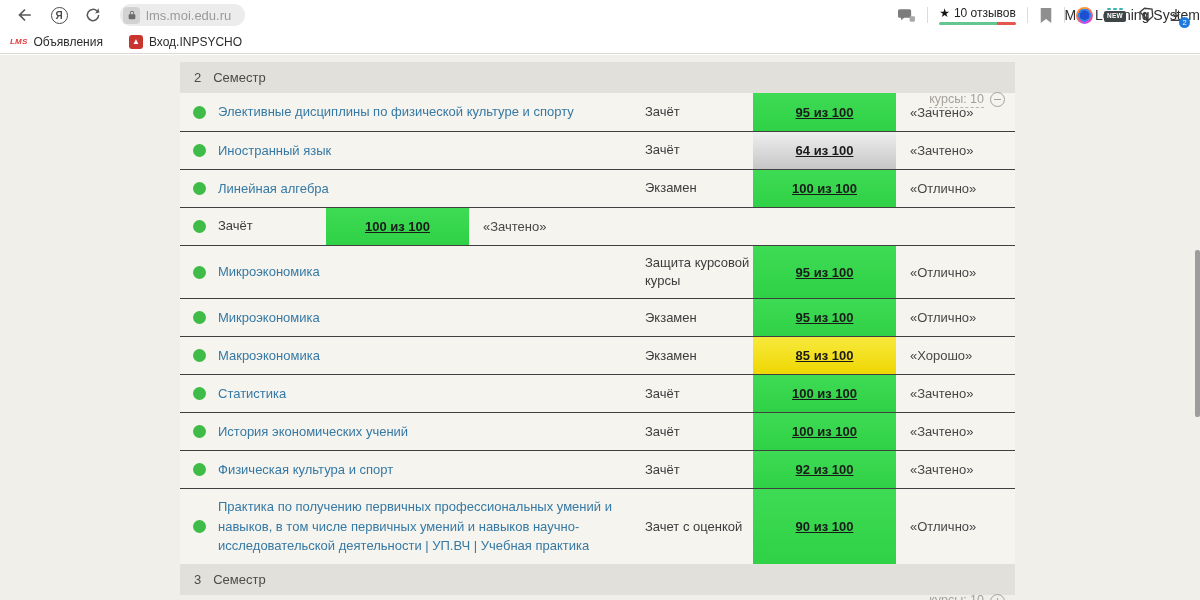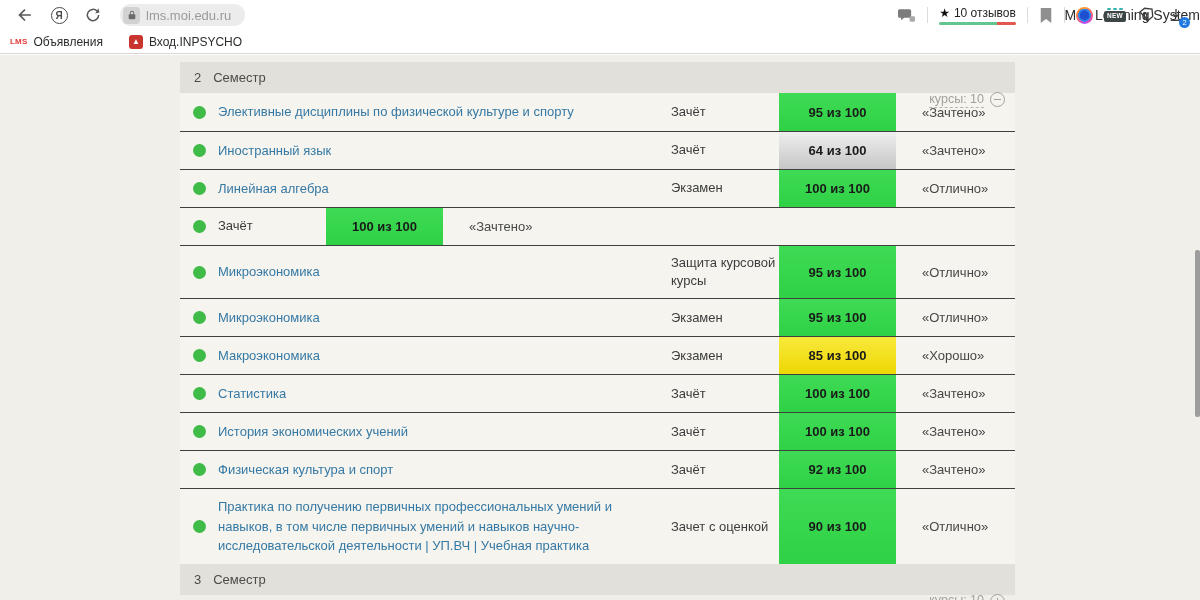--- a/index.html
+++ b/index.html
@@ -29,21 +29,21 @@
   .new-dashes { display:flex; gap:2px; }
   .new-dashes i { width:4px; height:2px; background:#35b6b2; border-radius:1px; }
   .new-box { background:#3e4547; color:#fff; font-size:6.5px; font-weight:bold; letter-spacing:.3px; border-radius:2px; padding:2px 3px; line-height:1; }
   .dl-wrap { position:relative; width:20px; height:20px; display:flex; align-items:center; justify-content:center; }
   .dl-badge { position:absolute; right:-4px; bottom:-3px; min-width:11px; height:11px; border-radius:6px; background:#1f7ae0; color:#fff; font-size:7.5px; line-height:11px; text-align:center; padding:0 2px; }
 
   
   .bookbar { height:24px; display:flex; align-items:center; gap:26px; padding-left:10px; background:#fff; border-bottom:1px solid #d8d8d6; }
   .bm-item { display:flex; align-items:center; gap:6px; cursor:pointer; }
   .bm-label { font-size:12px; color:#2b2b2b; }
-  .fav-lms { font-size:8px; font-weight:bold; color:#e03a3a; letter-spacing:.2px; }
+  .fav-lms { font-size:8px; font-weight:bold; color:#e03a3a; letter-spacing:.2px; font-style:italic; }
   .fav-red { width:14px; height:14px; border-radius:3px; background:#c9342e; display:flex; align-items:center; justify-content:center; color:#fff; font-size:8px; line-height:1; }
 
   
   .content { position:absolute; top:55px; left:0; right:0; bottom:0; background:#f1efea; }
   .gtable { position:absolute; left:180px; top:7px; width:835px; }
 
   .sem-header { display:flex; align-items:center; height:31px; background:#e2e0da; padding:0 10px 0 14px; font-size:13px; color:#4b4b47; }
   .sem-num { margin-right:12px; }
   .sem-right { margin-left:auto; display:flex; align-items:center; gap:6px; cursor:pointer;margin-top:44px; }
   .courses-label { font-size:12.5px; color:#a5a29a; border-bottom:1px dashed #b8b5ad; padding-bottom:1px; }
@@ -52,25 +52,25 @@
   .toggle-circle .v { position:absolute; top:3px; bottom:3px; left:50%; width:1.4px; margin-left:-0.7px; background:#a5a29a; }
 
   .grow { display:flex; align-items:stretch; background:#f5f4ef; min-height:38px; }
   .grow + .grow { border-top:1px solid #404040; }
   .cell { display:flex; align-items:center; }
   .cell-dot { width:38px; justify-content:center; }
   .dot { width:13px; height:13px; border-radius:50%; background:#3fbb47; }
   .cell-name { flex:1; padding:8px 18px 8px 0; }
   .course-link { color:#3679a4; font-size:13px; line-height:1.5; text-decoration:none; cursor:pointer; }
   .cell-type { width:108px; font-size:13px; color:#3c3c3c; line-height:1.4; padding:8px 0; }
-  .cell-score { width:117px; justify-content:center; font-size:13px; font-weight:bold; color:#1a1a1a; text-align:right; }
+  .cell-score { width:143px; justify-content:center; font-size:13px; font-weight:bold; color:#1a1a1a; text-align:right;text-decoration:underline; }
   .score-green  { background:linear-gradient(180deg,#3edb54,#2fd146); }
   .score-yellow { background:linear-gradient(180deg,#f7e93c,#efd703); }
   .score-silver { background:linear-gradient(180deg,#efefef,#c6c6c6); }
-  .cell-grade { width:119px; padding-left:26px; font-size:13px; color:#474747; }
+  .cell-grade { width:119px; padding-left:14px; font-size:13px; color:#474747; }
 
   .scroll-thumb { position:absolute; right:0; top:195px; width:5px; height:167px; background:#9d9d9d; border-radius:2px; }
 </style>
 </head>
 <body>
 
 <div class="topbar">
   <div class="tb-btn">
     <svg width="20" height="20" viewBox="0 0 24 24">
         <path d="M19 11H7.8l4.9-4.9L11.3 4.7 4 12l7.3 7.3 1.4-1.4L7.8 13H19z" fill="#585858"></path>

